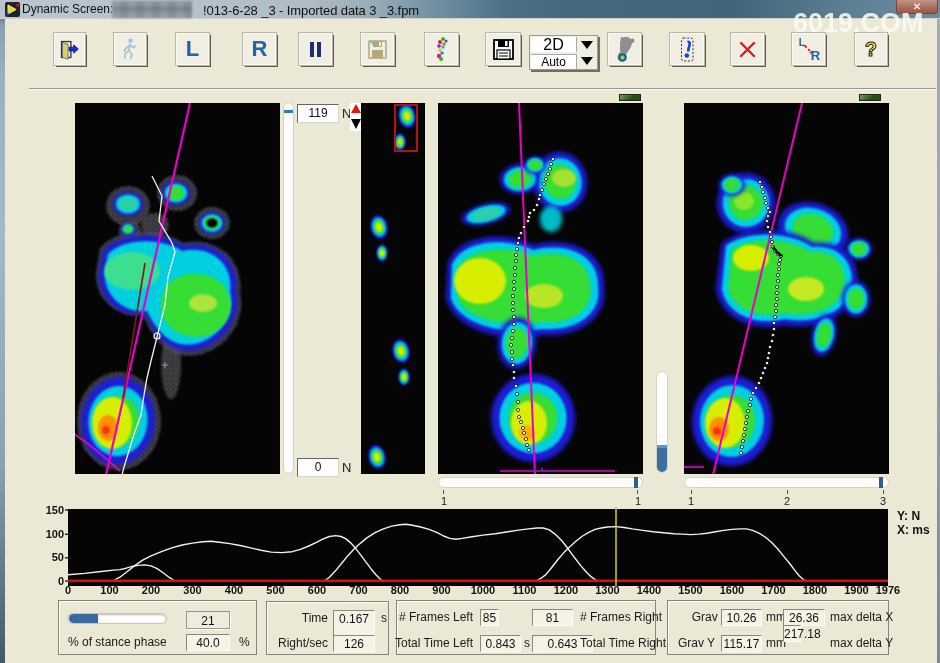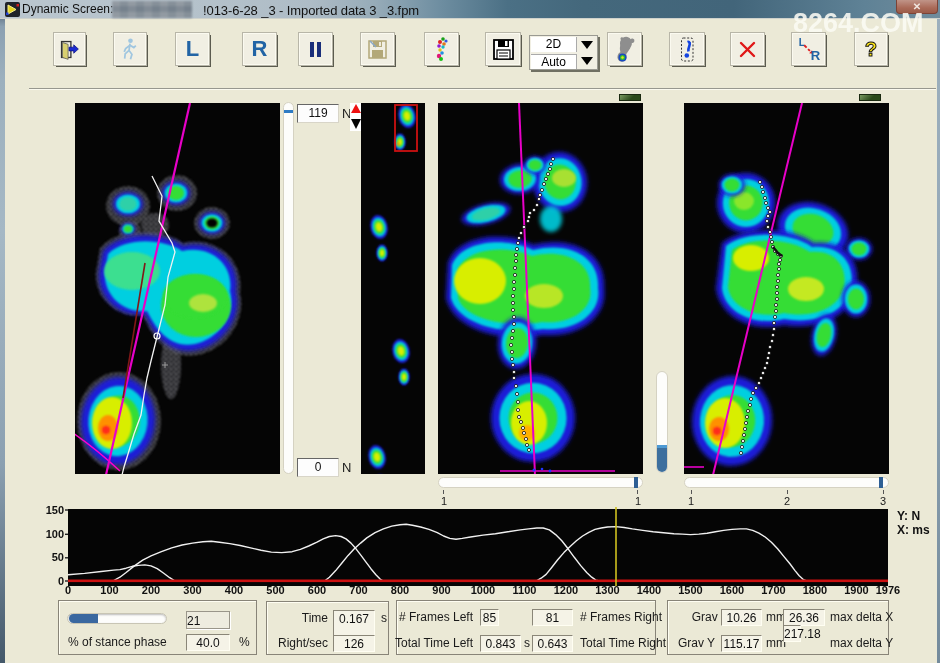--- a/index.html
+++ b/index.html
@@ -3,21 +3,21 @@
 *{margin:0;padding:0;box-sizing:border-box}
 html,body{width:940px;height:663px;overflow:hidden;background:#ebe9d6;font-family:"Liberation Sans",sans-serif}
 #titlebar{position:absolute;left:0;top:0;width:940px;height:19px;
  background:linear-gradient(to right,#bac6cf 0%,#b5c2cb 20%,#aebcc6 33%,#96abb8 40%,#6d8da0 47%,#4b7085 54%,#44687c 62%,#42657a 78%,#5f8296 92%,#708c9c 100%);
  border-bottom:1px solid #cfd2cc}
 #titlebar .tt{position:absolute;left:22px;top:2px;font-size:12px;color:#111;white-space:nowrap}
 .tb{position:absolute;top:33px;height:32px;background:#f1efe3;border:1px solid #fbfaf0;outline:1px solid #b8b6a8;box-shadow:2px 2px 0 rgba(55,55,45,.8);display:flex;align-items:center;justify-content:center}
 .pan{position:absolute;border:1px solid #888478;box-shadow:1px 1px 0 #fffef2 inset}
 .lab{position:absolute;font-size:12px;color:#1a1a1a;white-space:nowrap}
 .fld{position:absolute;background:#f5f3e7;border:1px solid #8a8678;border-bottom-color:#fffef2;border-right-color:#fffef2;text-align:center;font-size:12px;color:#111}
-.fld2{position:absolute;background:#eeecdf;border:1px solid #9a968a;box-shadow:1px 1px 0 #fff;text-align:left;font-size:12px;color:#111}
+.fld2{position:absolute;background:#eeecdf;border:1px solid #9a968a;box-shadow:1px 1px 0 #fff;text-align:center;font-size:12px;color:#111}
 .nfld{position:absolute;background:#fdfdfd;border-top:1px solid #666;border-left:1px solid #666;border-right:1px solid #d8d5c8;border-bottom:1px solid #d8d5c8;text-align:center;font-size:12px;color:#111}
 .gl{font-family:"Liberation Sans";font-size:11px;font-weight:bold;fill:#111}
 .glb{font-family:"Liberation Sans";font-size:12px;font-weight:bold;fill:#111}
 .blackp{position:absolute;background:#050505}
 svg{display:block}
 </style></head>
 <body>
 <div style="position:absolute;left:0;top:0;width:5px;height:663px;background:linear-gradient(to bottom,#2e3e4e 0%,#8ba0b1 4%,#9cb0be 12%,#a5b8c5 35%,#8ba0b1 70%,#44586a 100%)"></div>
 <div style="position:absolute;right:0;top:0;width:3px;height:663px;background:linear-gradient(to bottom,#9cafbd,#96aab9 40%,#748b9c)"></div>
 
@@ -131,28 +131,28 @@
 <text x="19" y="28" font-family="Liberation Sans" font-size="14" font-weight="bold" fill="#2264a5">R</text>
 </svg>
   </div>
 <div class="tb" style="left:855px;width:32px">
     <svg width="31" height="31" viewBox="0 0 31 31">
 <text x="15.5" y="22.5" text-anchor="middle" font-family="Liberation Sans" font-size="21" font-weight="bold" fill="#ffe818" stroke="#111" stroke-width="1">?</text>
 </svg>
   </div>
 
 <div style="position:absolute;left:529px;top:35px;width:69px;height:35px;background:#f1efe3;border:1px solid #9a9a92;box-shadow:2px 2px 0 rgba(60,60,50,.7)">
- <div style="position:absolute;left:1px;top:1px;width:46px;height:15px;background:#fff;border-right:1px solid #aaa;text-align:center;font-size:12px;color:#000;line-height:15px">2D</div>
+ <div style="position:absolute;left:1px;top:1px;width:46px;height:15px;background:#fff;border-right:1px solid #aaa;text-align:center;font-size:16px;color:#000;line-height:15px">2D</div>
  <div style="position:absolute;left:1px;top:18px;width:46px;height:15px;background:#fff;border-right:1px solid #aaa;border-top:1px solid #aaa;text-align:center;font-size:12px;color:#000;line-height:15px">Auto</div>
  <div style="position:absolute;right:4px;top:5px;width:0;height:0;border-left:6px solid transparent;border-right:6px solid transparent;border-top:8px solid #000"></div>
  <div style="position:absolute;right:4px;top:21px;width:0;height:0;border-left:6px solid transparent;border-right:6px solid transparent;border-top:8px solid #000"></div>
 </div>
 <div style="position:absolute;left:29px;top:88px;width:907px;height:1px;background:#97978f;box-shadow:0 1px 0 #fbfaf0"></div>
 
-<div style="position:absolute;left:793px;top:8px;width:147px;font:bold 27px 'Liberation Sans',sans-serif;color:rgba(250,250,244,.88);z-index:50">8264.COM</div>
+<div style="position:absolute;left:793px;top:8px;width:147px;font:bold 27px 'Liberation Sans',sans-serif;color:rgba(250,250,244,.88);z-index:50">6019.COM</div>
 
 <div class="blackp" style="left:75px;top:103px;width:205px;height:371px"></div>
 <svg style="position:absolute;left:75px;top:103px" width="205" height="371" viewBox="0 0 205 371">
     <defs>
 <filter id="b1" x="-60%" y="-60%" width="220%" height="220%">
         <feGaussianBlur stdDeviation="1.3"></feGaussianBlur>
       </filter>
 <filter id="b2" x="-60%" y="-60%" width="220%" height="220%">
         <feGaussianBlur stdDeviation="2.2"></feGaussianBlur>
       </filter>
@@ -553,21 +553,21 @@
 <div class="fld" style="left:333px;top:635px;width:42px;height:17px;line-height:17px">126</div>
 
 <div class="pan" style="left:396px;top:600px;width:260px;height:55px"></div>
 <div class="lab" style="left:323px;top:610px;width:150px;text-align:right"># Frames Left</div>
 <div class="fld" style="left:480px;top:609px;width:19px;height:17px;line-height:17px">85</div>
 <div class="fld" style="left:532px;top:609px;width:41px;height:17px;line-height:17px">81</div>
 <div class="lab" style="left:580px;top:610px"># Frames Right</div>
 <div class="lab" style="left:323px;top:636px;width:150px;text-align:right">Total Time Left</div>
 <div class="fld" style="left:480px;top:635px;width:41px;height:17px;line-height:17px">0.843</div>
 <div class="lab" style="left:524px;top:636px">s</div>
-<div class="fld" style="left:532px;top:635px;width:41px;height:17px;line-height:17px">0.643</div>
+<div class="fld" style="left:532px;top:635px;width:61px;height:17px;line-height:17px">0.643</div>
 <div class="lab" style="left:580px;top:636px">Total Time Right</div>
 
 <div class="pan" style="left:667px;top:600px;width:222px;height:55px"></div>
 <div class="lab" style="left:579px;top:610px;width:150px;text-align:right">Grav X</div>
 <div class="fld" style="left:721px;top:609px;width:41px;height:17px;line-height:17px">10.26</div>
 <div class="lab" style="left:766px;top:610px">mm</div>
 <div class="fld" style="left:783px;top:609px;width:42px;height:17px;line-height:17px">26.36</div>
 <div class="lab" style="left:830px;top:610px">max delta X</div>
 <div class="lab" style="left:565px;top:636px;width:150px;text-align:right">Grav Y</div>
 <div class="fld" style="left:721px;top:635px;width:41px;height:17px;line-height:17px">115.17</div>

